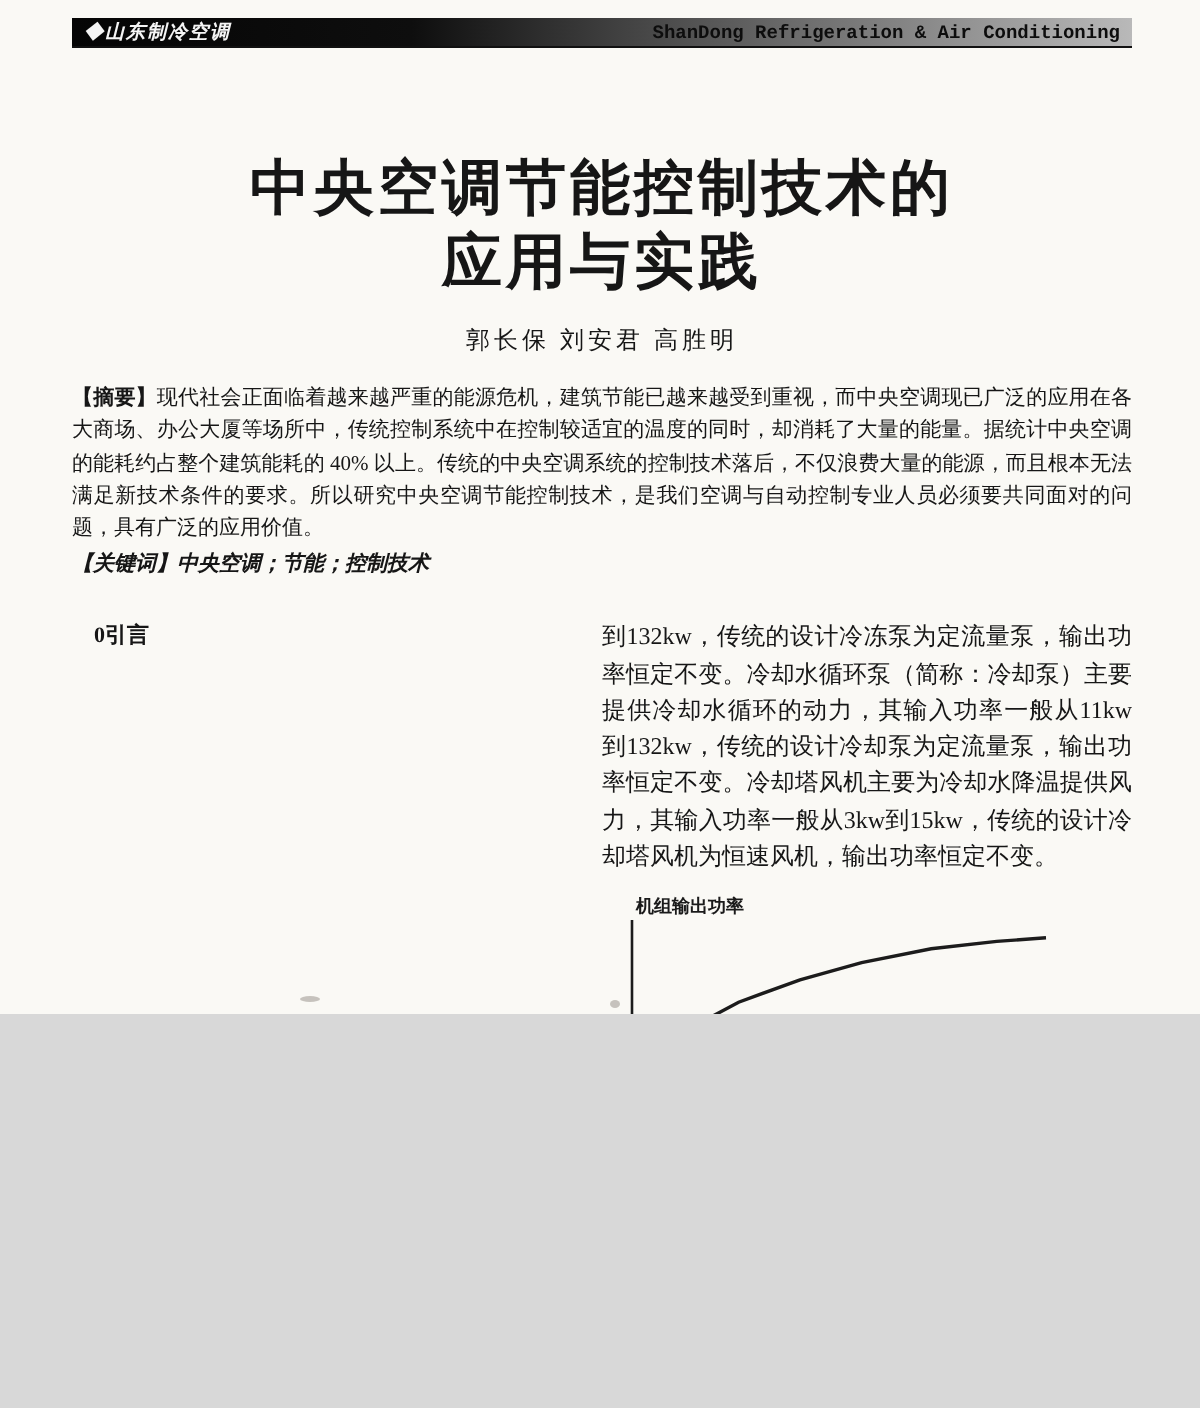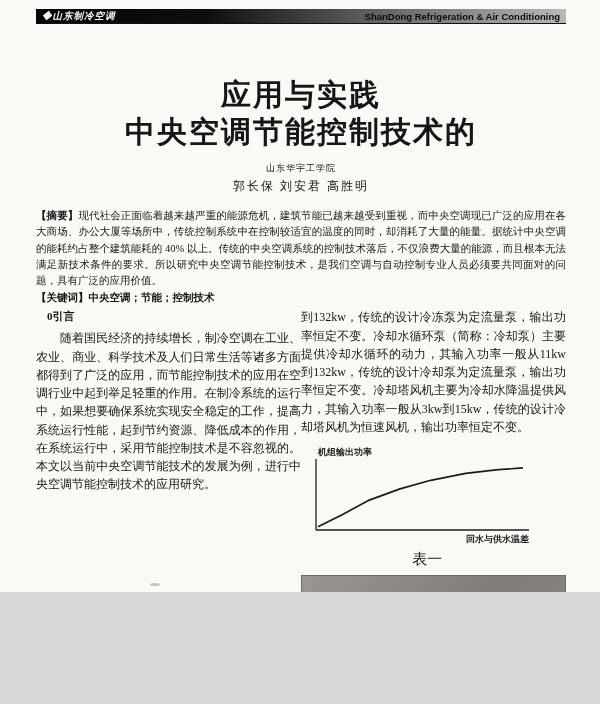--- a/index.html
+++ b/index.html
@@ -1,52 +1,52 @@
 <!DOCTYPE html>
 <html><head>
 <meta charset="utf-8">
 <style>
   * { margin:0; padding:0; box-sizing:border-box; }
   html,body { background:#d8d8d8; }
   body { font-family:"Liberation Serif", serif; }
   .page {
-    width:600px; height:592px; margin:0 auto; position:relative;
+    width:600px; height:507px; margin:0 auto; position:relative;
     background:#faf9f5; color:#161616; overflow:hidden;
   }
   .content { padding:9px 34px 0 36px; }
 
   
   .header-bar {
     height:15px; display:flex; justify-content:space-between; align-items:center;
     background:linear-gradient(90deg,#050505 0%,#0e0e0e 32%,#6b6b6b 68%,#b9b9b9 100%);
     padding:0 6px; border-bottom:1px solid #111;
   }
   .header-left {
     color:#f5f5f5; font-size:9.5px; font-weight:bold; font-style:italic;
     font-family:"Liberation Sans", sans-serif; letter-spacing:1px; white-space:nowrap;
   }
   .header-right {
     color:#0d0d0d; font-size:9.5px; font-weight:bold;
-    font-family:Liberation Sans, sans-serif; white-space:nowrap;
+    font-family:Liberation Mono, monospace; white-space:nowrap;
   }
 
   
   .article-title { margin-top:52px; text-align:center; font-weight:bold;
     font-size:30px; line-height:37px; letter-spacing:2px; }
   .byline { margin-top:12px; text-align:center; }
   .affiliation { font-size:9px; letter-spacing:1px; }
   .authors { font-size:12px; margin-top:3px; letter-spacing:2px; }
 
   
   .abstract { margin-top:13px; font-size:10.5px; line-height:1.55; text-align:justify; }
   .inline-label { font-weight:bold; }
-  .keywords { margin-top:2px; font-size:10.5px; font-weight:bold; }
+  .keywords { margin-top:2px; font-size:10.5px; font-weight:bold;font-style:italic; }
 
   
-  .columns { margin-top:3px; display:flex; }
+  .columns { margin-top:20px; display:flex; }
   .col { flex:1 1 0; min-width:0; }
   .para { font-size:12px; line-height:1.52; text-align:justify; }
   .indent { text-indent:2em; }
   .sec-heading { font-size:11px; font-weight:bold; margin:7px 0 5px 0; padding-left:1em; }
   .first-heading { margin-top:1px; }
 
   
   .fig { margin-top:8px; }
   .axis-label { font-size:9px; font-weight:bold; fill:#1a1a1a; }
   .fig-caption { font-size:15px; font-weight:normal; margin:2px 0 4px 42%; }
@@ -74,38 +74,36 @@
 
 <div class="page">
   <div class="content">
 
     <div class="header-bar">
       <span class="header-left">◆山东制冷空调</span>
       <span class="header-right">ShanDong Refrigeration &amp; Air Conditioning</span>
     </div>
 
     <div class="article-title">
+      <div>中央空调节能控制技术的</div>
       <div>应用与实践</div>
-      <div>中央空调节能控制技术的</div>
     </div>
 
     <div class="byline">
-      <div class="affiliation">山东华宇工学院</div>
       <div class="authors">郭长保  刘安君  高胜明</div>
     </div>
 
     <p class="abstract"><span class="inline-label">【摘要】</span><span>现代社会正面临着越来越严重的能源危机，建筑节能已越来越受到重视，而中央空调现已广泛的应用在各大商场、办公大厦等场所中，传统控制系统中在控制较适宜的温度的同时，却消耗了大量的能量。据统计中央空调的能耗约占整个建筑能耗的 40% 以上。传统的中央空调系统的控制技术落后，不仅浪费大量的能源，而且根本无法满足新技术条件的要求。所以研究中央空调节能控制技术，是我们空调与自动控制专业人员必须要共同面对的问题，具有广泛的应用价值。</span></p>
 
     <p class="keywords"><span class="inline-label">【关键词】</span><span>中央空调；节能；控制技术</span></p>
 
     <div class="columns">
 
       <div class="col">
         <div class="sec-heading first-heading">0引言</div>
-        <p class="para indent">随着国民经济的持续增长，制冷空调在工业、农业、商业、科学技术及人们日常生活等诸多方面都得到了广泛的应用，而节能控制技术的应用在空调行业中起到举足轻重的作用。在制冷系统的运行中，如果想要确保系统实现安全稳定的工作，提高系统运行性能，起到节约资源、降低成本的作用，在系统运行中，采用节能控制技术是不容忽视的。本文以当前中央空调节能技术的发展为例，进行中央空调节能控制技术的应用研究。</p>
       </div>
 
       <div class="col">
         <p class="para">到132kw，传统的设计冷冻泵为定流量泵，输出功率恒定不变。冷却水循环泵（简称：冷却泵）主要提供冷却水循环的动力，其输入功率一般从11kw到132kw，传统的设计冷却泵为定流量泵，输出功率恒定不变。冷却塔风机主要为冷却水降温提供风力，其输入功率一般从3kw到15kw，传统的设计冷却塔风机为恒速风机，输出功率恒定不变。</p>
 
         <div class="fig">
           <svg id="line-chart-svg" width="238" height="100" viewBox="0 0 238 100">
             <text x="17" y="11" class="axis-label">机组输出功率</text>
             <line x1="15" y1="15" x2="15" y2="86" stroke="#1c1c1c" stroke-width="1.3"></line>
             <line x1="15" y1="86" x2="228" y2="86" stroke="#1c1c1c" stroke-width="1.3"></line>

